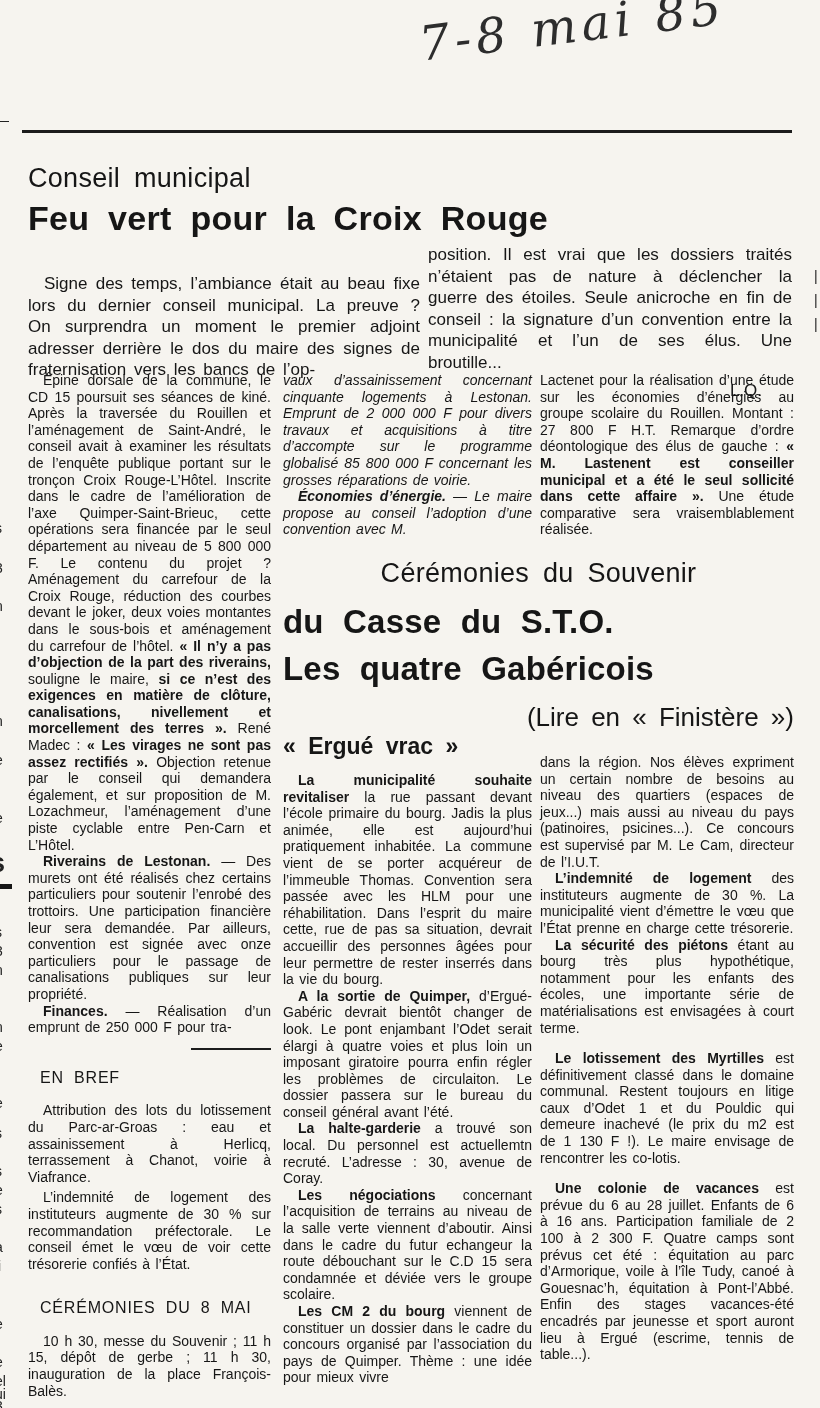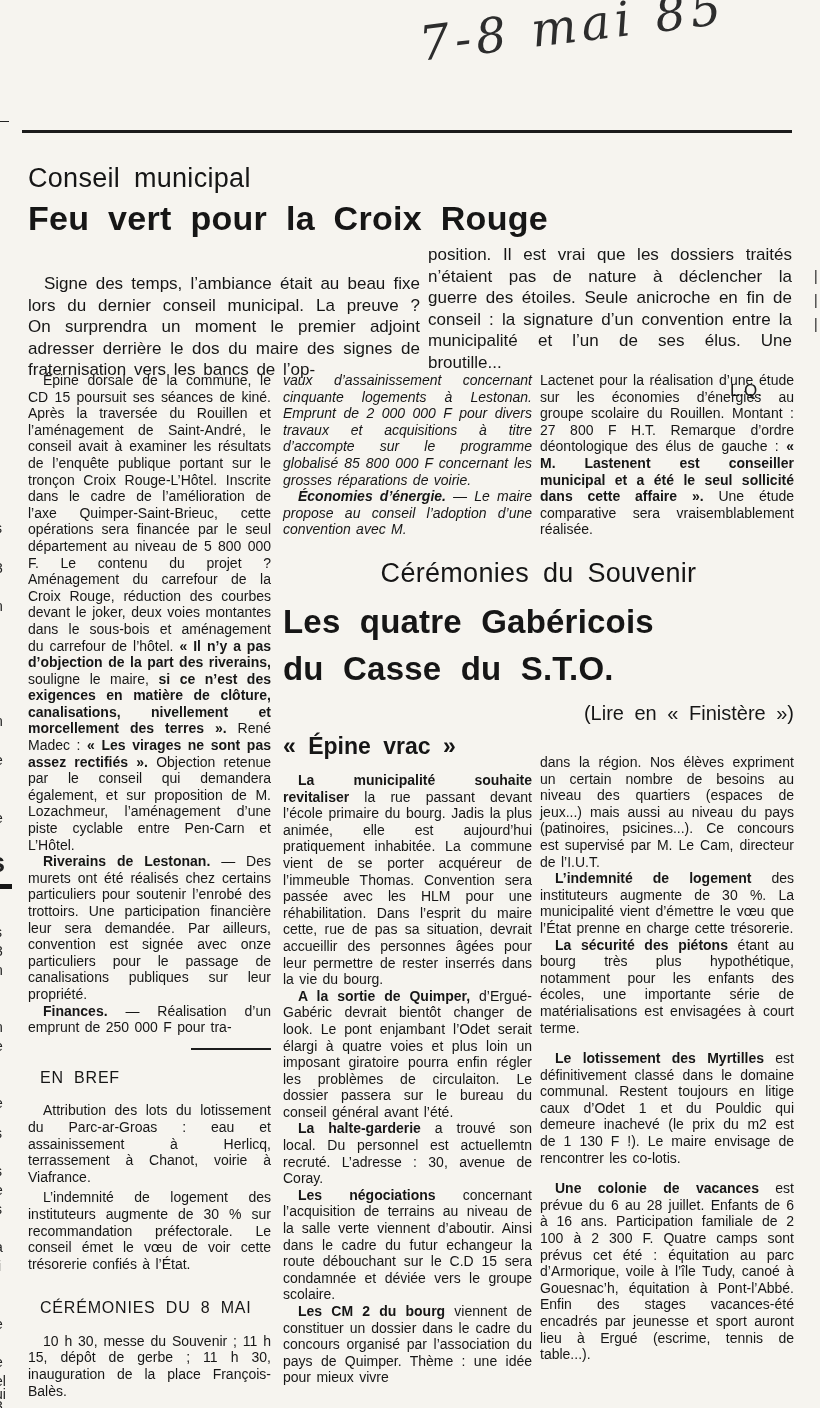--- a/index.html
+++ b/index.html
@@ -38,21 +38,21 @@
   .col3b { left:540px; top:754px; width:254px; }
   .para { margin:0; text-indent:15px; word-spacing:1.5px; }
   .para.noindent { text-indent:0; }
   .b { font-weight:bold; }
   .minihead { margin:12px; font-size:16px; font-weight:normal; letter-spacing:0.8px; word-spacing:5px; }
   .inrule { height:2px; background:#1c1c1c; width:80px; margin-left:auto; margin-right:0; }
 
   .art2head { position:absolute; left:283px; top:558px; width:511px; }
   .art2kicker { margin:0 0 9px 0;text-align:center; }
   .art2headline { margin:0; font-size:33px; font-weight:bold; line-height:47px; word-spacing:10px; letter-spacing:0.2px; }
-  .art2note { text-align:right; font-size:20px; margin-top:10px; word-spacing:5px; }
+  .art2note { text-align:right; font-size:26px; margin-top:10px; word-spacing:5px; }
   .subhead2 { position:absolute; left:283px; top:733px; font-size:23px; font-weight:bold; word-spacing:6px; }
 
   .frag { position:absolute; left:-5px; font-size:14px; color:#222; }
   .fragbig { font-size:27px; font-weight:bold; left:-10px; }
   .s-underline { position:absolute; left:-12px; top:884px; width:24px; height:5px; background:#161616; }
 </style>
 </head>
 <body>
 
 <div class="page">
@@ -85,27 +85,27 @@
       <p class="para noindent"><span>vaux d’assainissement concernant cinquante logements à Lestonan. Emprunt de 2 000 000 F pour divers travaux et acquisitions à titre d’accompte sur le programme globalisé 85 800 000 F concernant les grosses réparations de voirie.</span></p>
       <p class="para"><span class="b">Économies d’énergie.</span><span> — Le maire propose au conseil l’adoption d’une convention avec M.</span></p>
     </div>
   <div class="col col3a">
       <p class="para noindent"><span>Lactenet pour la réalisation d’une étude sur les économies d’énergies au groupe scolaire du Rouillen. Montant : 27 800 F H.T. Remarque d’ordre déontologique des élus de gauche : </span><span class="b">« M. Lastenent est conseiller municipal et a été le seul sollicité dans cette affaire ».</span><span> Une étude comparative sera vraisemblablement réalisée.</span></p>
     </div>
 
   <div class="art2head">
     <div class="kicker art2kicker">Cérémonies du Souvenir</div>
     <h2 class="art2headline">
+      <div>du Casse du S.T.O.</div>
       <div>Les quatre Gabéricois</div>
-      <div>du Casse du S.T.O.</div>
     </h2>
     <div class="art2note">(Lire en « Finistère »)</div>
   </div>
 
-  <div class="subhead2">« Épine vrac »</div>
+  <div class="subhead2">« Ergué vrac »</div>
 
   <div class="col col2b">
       <p class="para"><span class="b">La municipalité souhaite revitaliser</span><span> la rue passant devant l’école primaire du bourg. Jadis la plus animée, elle est aujourd’hui pratiquement inhabitée. La commune vient de se porter acquéreur de l’immeuble Thomas. Convention sera passée avec les HLM pour une réhabilitation. Dans l’esprit du maire cette, rue de pas sa situation, devrait accueillir des personnes âgées pour leur permettre de rester inserrés dans la vie du bourg.</span></p>
       <p class="para"><span class="b">A la sortie de Quimper,</span><span> d’Ergué-Gabéric devrait bientôt changer de look. Le pont enjambant l’Odet serait élargi à quatre voies et plus loin un imposant giratoire pourra enfin régler les problèmes de circulaiton. Le dossier passera sur le bureau du conseil général avant l’été.</span></p>
       <p class="para"><span class="b">La halte-garderie</span><span> a trouvé son local. Du personnel est actuellemtn recruté. L’adresse : 30, avenue de Coray.</span></p>
       <p class="para"><span class="b">Les négociations</span><span> concernant l’acquisition de terrains au niveau de la salle verte viennent d’aboutir. Ainsi dans le cadre du futur echangeur la route débouchant sur le C.D 15 sera condamnée et déviée vers le groupe scolaire.</span></p>
       <p class="para"><span class="b">Les CM 2 du bourg</span><span> viennent de constituer un dossier dans le cadre du concours organisé par l’association du pays de Quimper. Thème : une idée pour mieux vivre</span></p>
     </div>
   <div class="col col3b">
       <p class="para noindent"><span>dans la région. Nos élèves expriment un certain nombre de besoins au niveau des quartiers (espaces de jeux...) mais aussi au niveau du pays (patinoires, psicines...). Ce concours est supervisé par M. Le Cam, directeur de l’I.U.T.</span></p>

